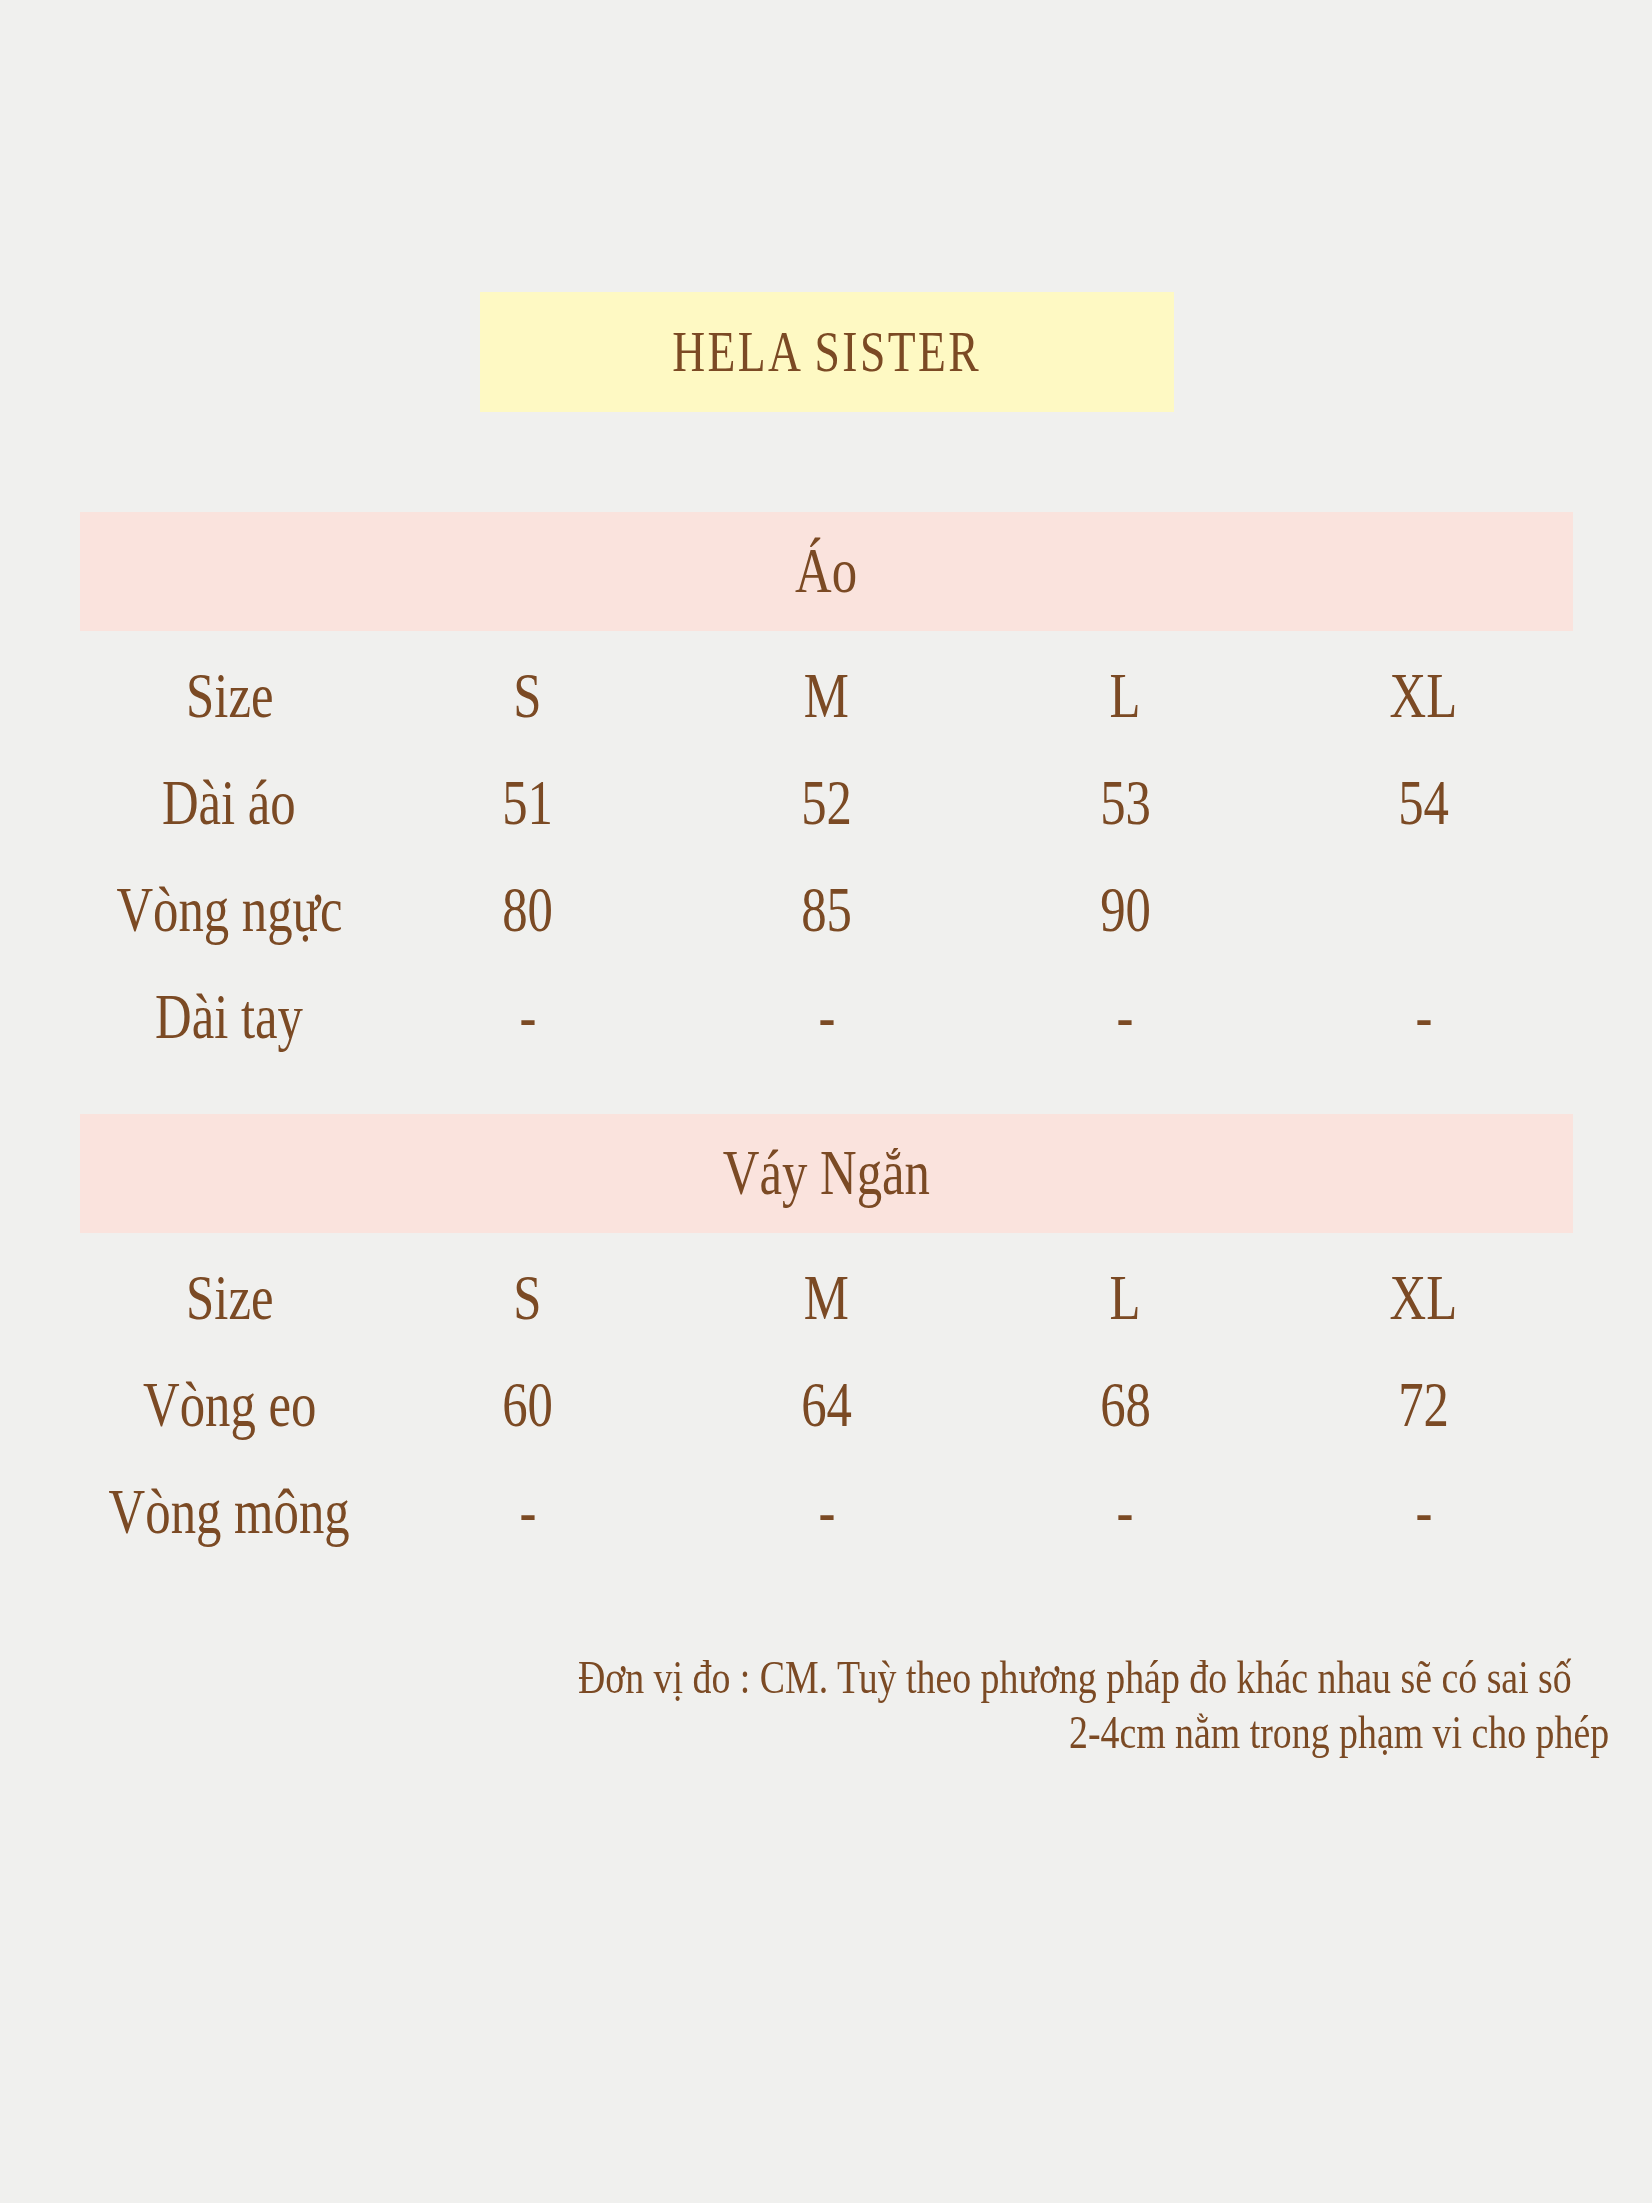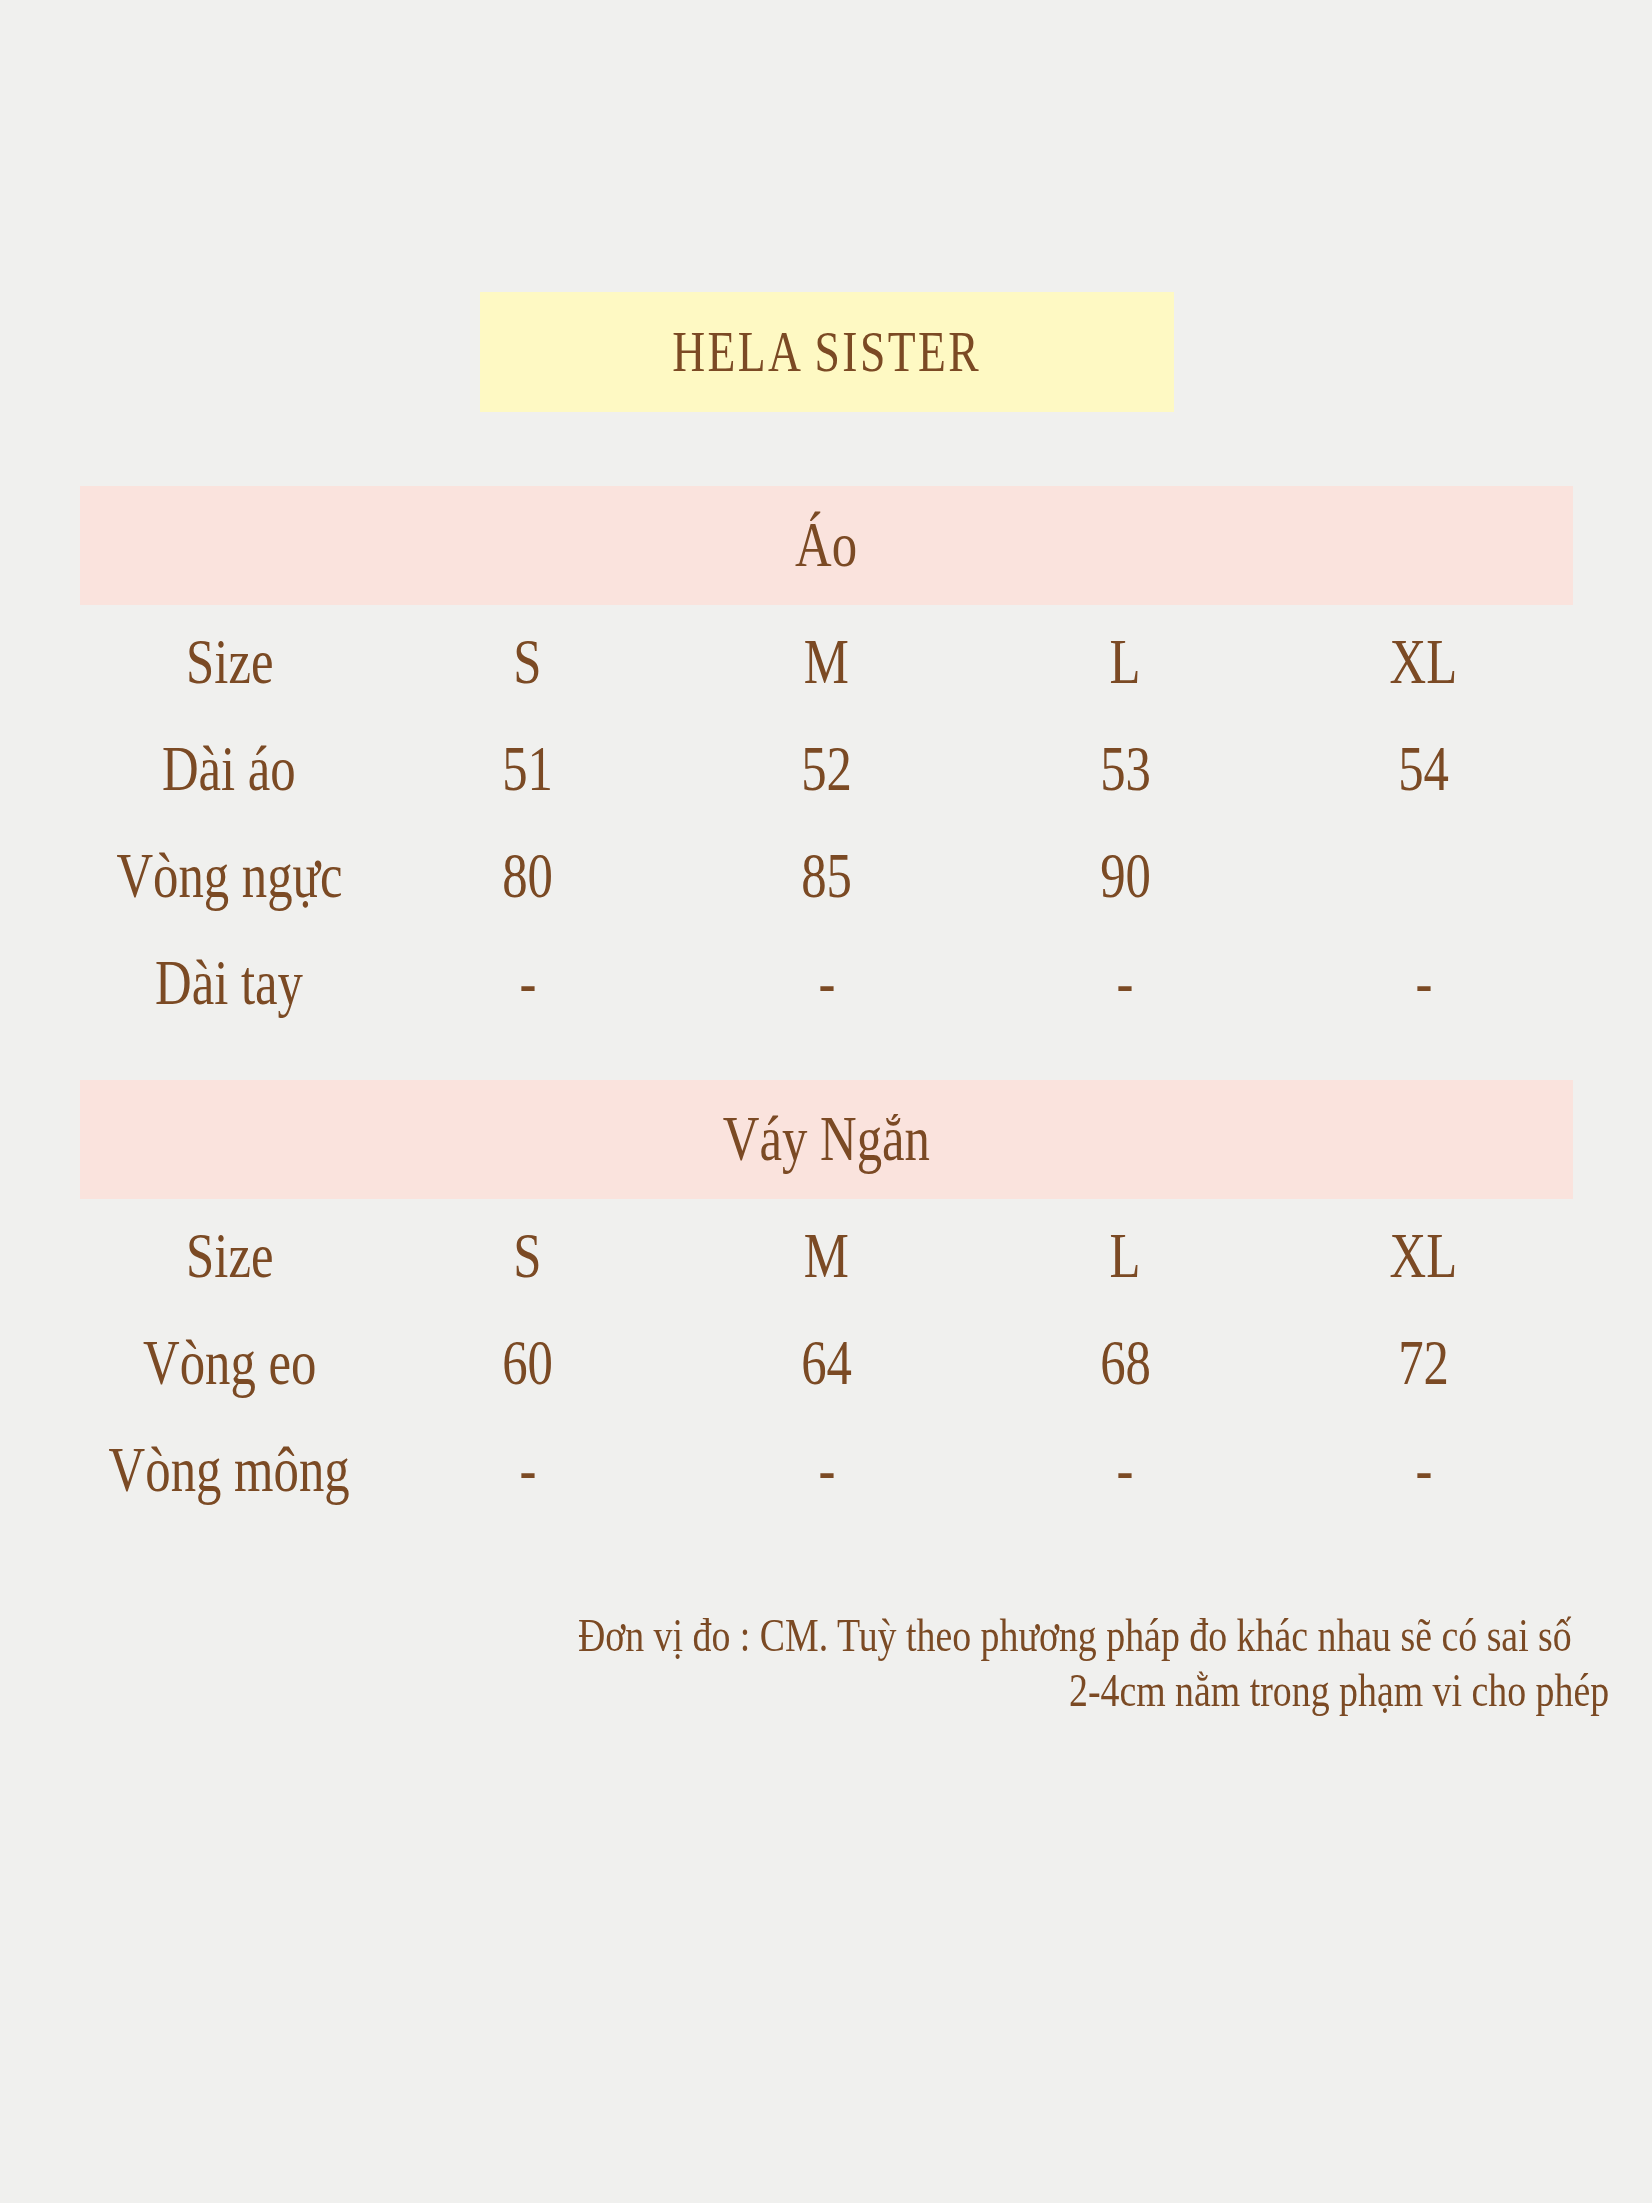--- a/index.html
+++ b/index.html
@@ -32,24 +32,24 @@
   .content { width: 1493px; margin: 0 auto; }
 
   .banner {
     height: 119px;
     background: #fae3dd;
     display: flex;
     align-items: center;
     justify-content: center;
     font-size: 59px;
   }
-  .banner-ao  { margin-top: 74px; font-family: Liberation Serif, serif; }
+  .banner-ao  { margin-top: 100px; font-family: Liberation Serif, serif; }
   .banner-vay { margin-top: 43px; }
 
-  .size-table { padding-top: 4px; }
+  .size-table { padding-top: 12px; }
   .trow {
     display: grid;
     grid-template-columns: repeat(5, 1fr);
     height: 107px;
     align-items: center;
     text-align: center;
     font-size: 59px;
   }
   .tcell { overflow: visible; }
 

